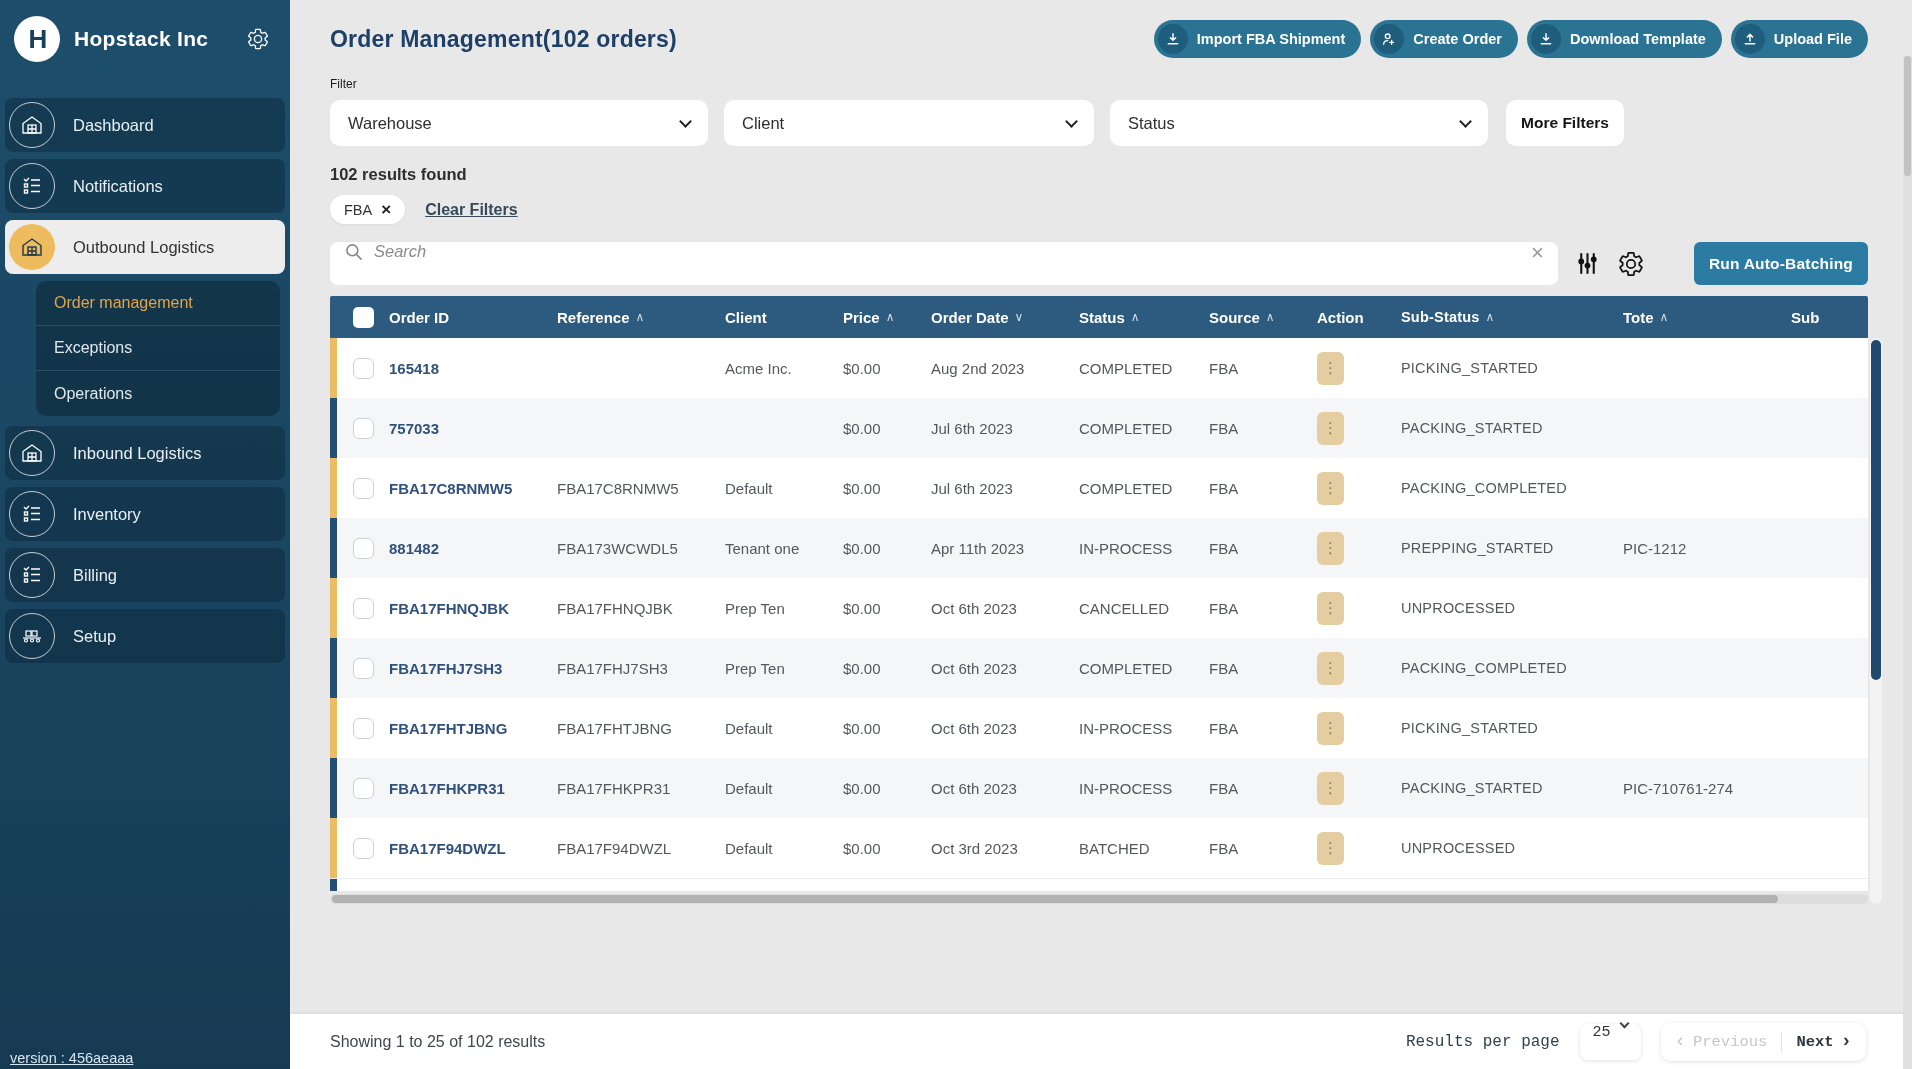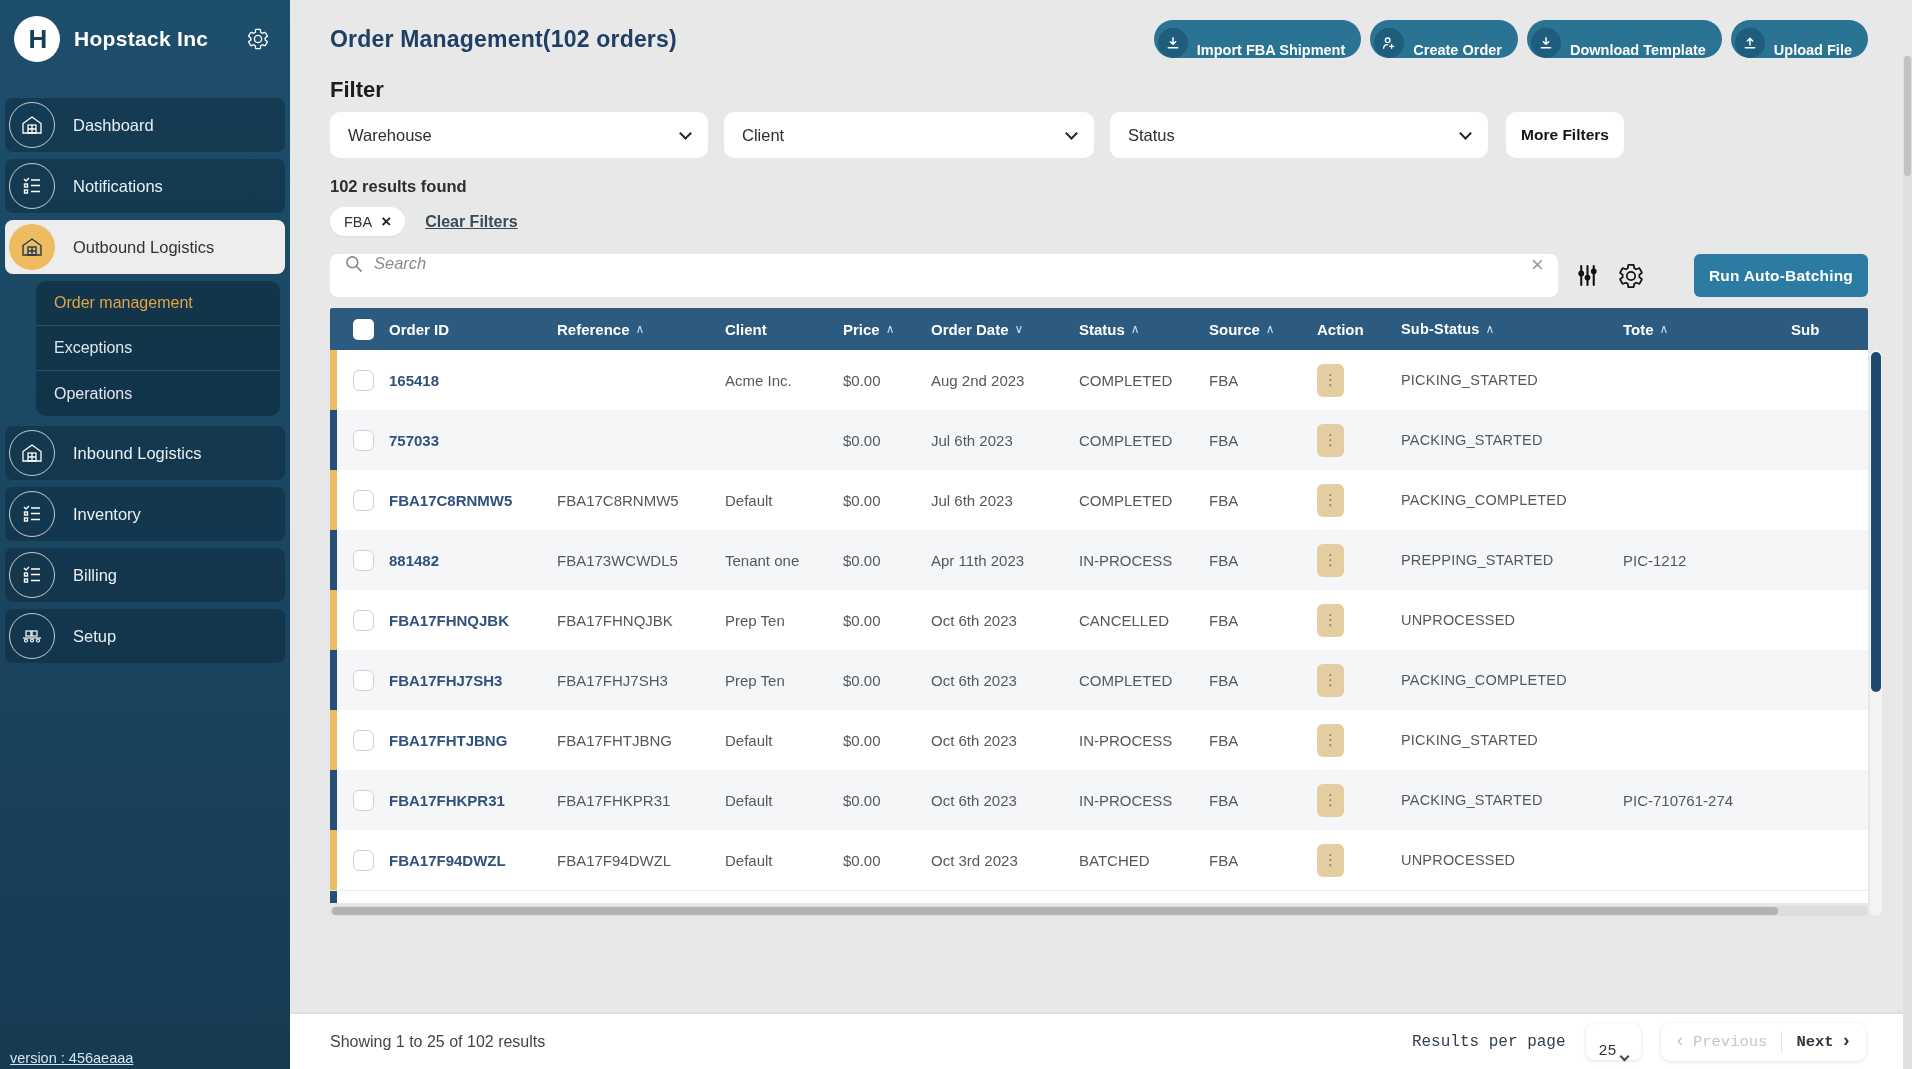--- a/index.html
+++ b/index.html
@@ -33,25 +33,25 @@
   .badge { position:absolute; top:-9px; left:12px; background:#45242a; color:#f2dede; font-size:12.5px; font-weight:bold; border-radius:11px; padding:3px 8px; }
   .user-wrap { display:flex; align-items:center; gap:9px; }
   .avatar { width:36px; height:36px; border-radius:50%; background:#000; display:flex; align-items:flex-end; justify-content:center; overflow:hidden; }
   .user-name { font-size:14.5px; font-weight:bold; color:#1c1c1c; line-height:1.1; }
   .user-role { font-size:10.5px; color:#555; letter-spacing:.4px; }
 
   .content { flex:1; padding:0 44px 0 40px; position:relative; overflow:hidden; }
   .page-head { display:flex; align-items:center; justify-content:space-between; margin-top:20px; }
   .page-title { font-size:23px; font-weight:bold; color:#1e3f66; letter-spacing:.2px; }
   .head-buttons { display:flex; gap:9px; }
-  .pill-btn { height:38px; border-radius:20px; background:#2a7392; display:flex; align-items:flex-end; gap:9px; padding:0 16px 0 4px; border:none; cursor:pointer; }
+  .pill-btn { height:38px; border-radius:20px; background:#2a7392; display:flex; align-items:center; gap:9px; padding:0 16px 0 4px; border:none; cursor:pointer; }
   .pill-btn .btn-ic { width:30px; height:30px; border-radius:50%; background:#1e5d7b; display:flex; align-items:center; justify-content:center; }
   .pill-btn .btn-lb { color:#fff; font-size:14.5px; font-weight:600; white-space:nowrap; }
 
-  .filter-label { margin-top:19px; font-size:22px; font-weight:700; color:#1d1d1d; }
+  .filter-label { margin-top:19px; font-size:12px; font-weight:400; color:#1d1d1d; }
   .filter-row { display:flex; gap:16px; margin-top:9px; }
   .dropdown { width:378px; height:46px; background:#fff; border-radius:10px; display:flex; align-items:center; justify-content:space-between; padding:0 18px; cursor:pointer; }
   .dropdown.dd-client { width:370px; }
   .dropdown span { font-size:16.5px; color:#2e2e2e; }
   .chev { width:9px; height:9px; border-right:2px solid #222; border-bottom:2px solid #222; transform:rotate(45deg); margin-top:-4px; }
   .more-filters { width:118px; height:46px; background:#fff; border-radius:10px; border:none; font-family:inherit; font-size:15.5px; font-weight:bold; color:#151515; cursor:pointer; margin-left:2px; }
 
   .results-found { margin-top:19px; font-size:16.5px; font-weight:600; color:#2e2e2e; }
   .chip-row { margin-top:11px; display:flex; align-items:center; gap:20px; }
   .chip { background:#fff; border-radius:999px; padding:6px 14px; display:flex; align-items:center; gap:9px; font-size:14.5px; color:#333; box-shadow:0 1px 2px rgba(0,0,0,.06); }
@@ -99,21 +99,21 @@
   .vscroll { position:absolute; right:-14px; top:42px; bottom:0; width:12px; background:#f3f3f3; border-radius:6px; }
   .vthumb { position:absolute; top:2px; left:1px; width:10px; height:340px; background:#1f4a6e; border-radius:6px; }
   .hscroll { margin-top:3px; height:10px; background:#dddddd; border-radius:5px; position:relative; }
   .hthumb { position:absolute; left:2px; top:1px; height:8px; width:94%; background:#b2b2b2; border-radius:4px; }
 
   
   .footer { height:55px; background:#fff; box-shadow:0 -1px 3px rgba(0,0,0,.08); display:flex; align-items:center; justify-content:space-between; padding:0 46px 0 40px; flex-shrink:0; }
   .showing { font-size:16px; color:#40454e; }
   .foot-right { display:flex; align-items:center; gap:20px;font-family:Liberation Mono, monospace; }
   .rpp-label { font-size:16px; color:#33404f; }
-  .rpp-select { background:#fff; border-radius:8px; box-shadow:0 1px 4px rgba(0,0,0,.12); height:36px; display:flex; align-items:flex-end; gap:4px; padding:0 13px; cursor:pointer; font-size:15px; color:#333; }
+  .rpp-select { background:#fff; border-radius:8px; box-shadow:0 1px 4px rgba(0,0,0,.12); height:36px; display:flex; align-items:flex-start; gap:10px; padding:0 13px; cursor:pointer; font-size:15px; color:#333; }
   .rpp-select .chev { width:7px; height:7px; border-color:#444; }
   .pager { background:#fff; border-radius:10px; box-shadow:0 1px 4px rgba(0,0,0,.12); height:38px; display:flex; align-items:center; }
   .pg-prev { display:flex; align-items:center; gap:7px; padding:0 14px; color:#c3c7cd; font-size:15.5px; cursor:default; }
   .pg-div { width:1px; height:22px; background:#e4e4e4; }
   .pg-next { display:flex; align-items:center; gap:7px; padding:0 14px; color:#2f3640; font-size:15.5px; font-weight:600; cursor:pointer; }
   .pg-arrow { font-size:19px; line-height:1; }
 
   .page-scrollbar { position:absolute; right:0; top:56px; bottom:0; width:9px; background:#e0e0e0; }
   .page-scroll-thumb { position:absolute; top:0; left:1px; width:7px; height:120px; background:#c2c2c2; border-radius:4px; }
 </style>

